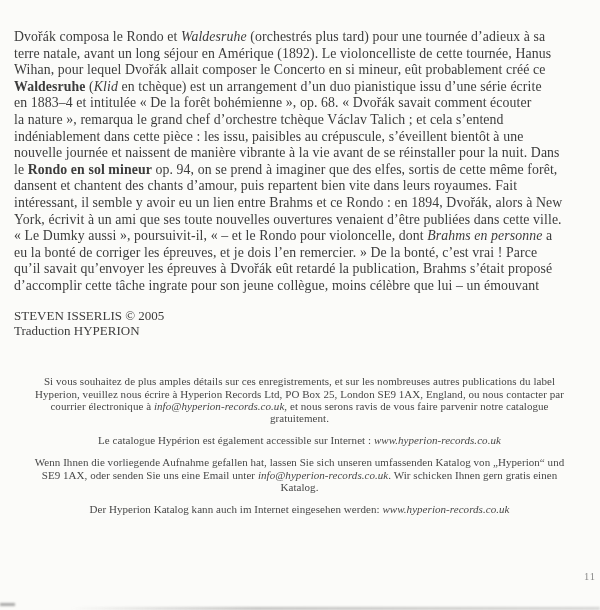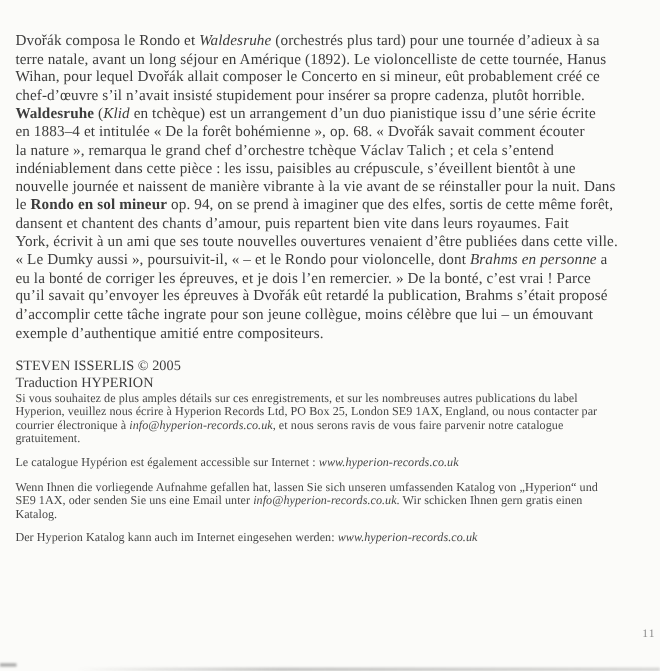--- a/index.html
+++ b/index.html
@@ -27,21 +27,23 @@
     letter-spacing: 0.1px;
   }
   .b { font-weight: 700; }
   .i { font-style: italic; }
   .attribution {
     font-size: 13px;
     line-height: 15.8px;
     margin-top: 13px;
   }
   .notices {
+    margin-top: 36px;
     color: var(--muted, #474747);
+    text-align: center;
   }
   .notice {
     margin: 0 0 9.5px 0;
   }
   .notice .line {
     font-size: 11px;
     line-height: 12.4px;
     white-space: nowrap;
     letter-spacing: 0.05px;
   }
@@ -79,34 +81,33 @@
   }
 </style>
 </head>
 <body>
 
 <div class="page">
   <div class="essay">
       <div class="line"><span>Dvořák composa le Rondo et </span><span class="i">Waldesruhe</span><span> (orchestrés plus tard) pour une tournée d’adieux à sa</span></div>
       <div class="line"><span>terre natale, avant un long séjour en Amérique (1892). Le violoncelliste de cette tournée, Hanus</span></div>
       <div class="line"><span>Wihan, pour lequel Dvořák allait composer le Concerto en si mineur, eût probablement créé ce</span></div>
-      <div class="line"><span>chef-d’œuvre s’il n’avait insisté stupidement pour insérer sa propre cadenza, plutôt horrible.</span></div>
       <div class="line"><span class="b">Waldesruhe</span><span> (</span><span class="i">Klid</span><span> en tchèque) est un arrangement d’un duo pianistique issu d’une série écrite</span></div>
       <div class="line"><span>en 1883–4 et intitulée « De la forêt bohémienne », op. 68. « Dvořák savait comment écouter</span></div>
       <div class="line"><span>la nature », remarqua le grand chef d’orchestre tchèque Václav Talich ; et cela s’entend</span></div>
       <div class="line"><span>indéniablement dans cette pièce : les issu, paisibles au crépuscule, s’éveillent bientôt à une</span></div>
       <div class="line"><span>nouvelle journée et naissent de manière vibrante à la vie avant de se réinstaller pour la nuit. Dans</span></div>
       <div class="line"><span>le </span><span class="b">Rondo en sol mineur</span><span> op. 94, on se prend à imaginer que des elfes, sortis de cette même forêt,</span></div>
       <div class="line"><span>dansent et chantent des chants d’amour, puis repartent bien vite dans leurs royaumes. Fait</span></div>
+      <div class="line"><span>intéressant, il semble y avoir eu un lien entre Brahms et ce Rondo : en 1894, Dvořák, alors à New</span></div>
       <div class="line"><span>York, écrivit à un ami que ses toute nouvelles ouvertures venaient d’être publiées dans cette ville.</span></div>
       <div class="line"><span>« Le Dumky aussi », poursuivit-il, « – et le Rondo pour violoncelle, dont </span><span class="i">Brahms en personne</span><span> a</span></div>
       <div class="line"><span>eu la bonté de corriger les épreuves, et je dois l’en remercier. » De la bonté, c’est vrai ! Parce</span></div>
       <div class="line"><span>qu’il savait qu’envoyer les épreuves à Dvořák eût retardé la publication, Brahms s’était proposé</span></div>
       <div class="line"><span>d’accomplir cette tâche ingrate pour son jeune collègue, moins célèbre que lui – un émouvant</span></div>
-      <div class="line"><span>exemple d’authentique amitié entre compositeurs.</span></div>
     </div>
   <div class="attribution">
     <div>STEVEN ISSERLIS © 2005</div>
     <div>Traduction HYPERION</div>
   </div>
   <div class="notices">
     <div class="notice">
         <div class="line"><span>Si vous souhaitez de plus amples détails sur ces enregistrements, et sur les nombreuses autres publications du label</span></div>
         <div class="line"><span>Hyperion, veuillez nous écrire à Hyperion Records Ltd, PO Box 25, London SE9 1AX, England, ou nous contacter par</span></div>
         <div class="line"><span>courrier électronique à </span><span class="i">info@hyperion-records.co.uk</span><span>, et nous serons ravis de vous faire parvenir notre catalogue</span></div>

